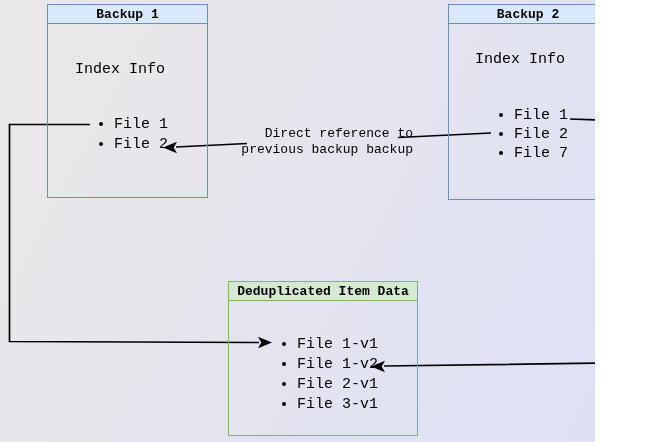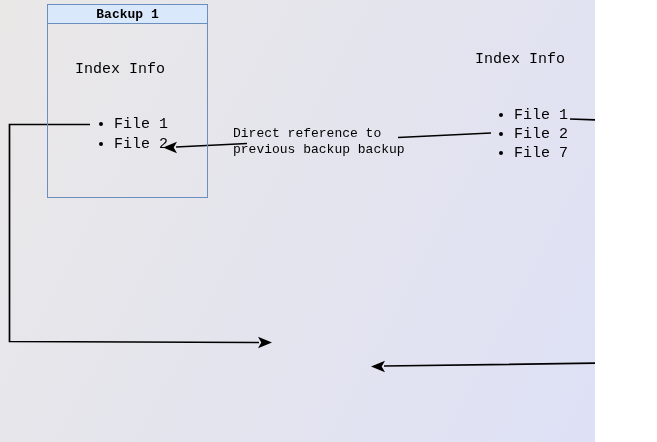--- a/index.html
+++ b/index.html
@@ -36,21 +36,21 @@
   ul.file-list {
     position:absolute;
     margin:0; padding:0 0 0 18px;
     list-style:disc;
     font-size:15px; line-height:20px;
     white-space:nowrap;
   }
   .annotation {
     position:absolute;
     left:233px; top:126px; width:180px;
-    text-align:left;
+    text-align:right;
     font-size:13px; line-height:16px;
     white-space:nowrap;
   }
   .arrow-line { stroke:#000; stroke-width:1.7; fill:none; }
   .arrow-head { fill:#000; stroke:none; }
 </style>
 </head>
 <body>
 
 <div class="canvas">
@@ -76,26 +76,38 @@
 
   <div class="node blue" style="left:47px; top:4px; width:161px; height:194px;">
     <div class="node-header">Backup 1</div>
   </div>
   <div class="section-label" style="left:75px; top:62px;">Index Info</div>
   <ul class="file-list" style="left:96px; top:115px;">
     <li>File 1</li>
     <li>File 2</li>
   </ul>
 
+  <div class="node blue" style="left:448px; top:4px; width:160px; height:196px;">
+    <div class="node-header">Backup 2</div>
+  </div>
   <div class="section-label" style="left:475px; top:52px;">Index Info</div>
   <ul class="file-list" style="left:496px; top:106px; line-height:19px;">
     <li>File 1</li>
     <li>File 2</li>
     <li>File 7</li>
   </ul>
 
   <div class="annotation">
     <div>Direct reference to</div>
     <div>previous backup backup</div>
   </div>
 
+  <div class="node green" style="left:228px; top:281px; width:190px; height:155px;">
+    <div class="node-header">Deduplicated Item Data</div>
+  </div>
+  <ul class="file-list" style="left:279px; top:335px;">
+    <li>File 1-v1</li>
+    <li>File 1-v2</li>
+    <li>File 2-v1</li>
+    <li>File 3-v1</li>
+  </ul>
 
 </div>
 
 </body></html>

